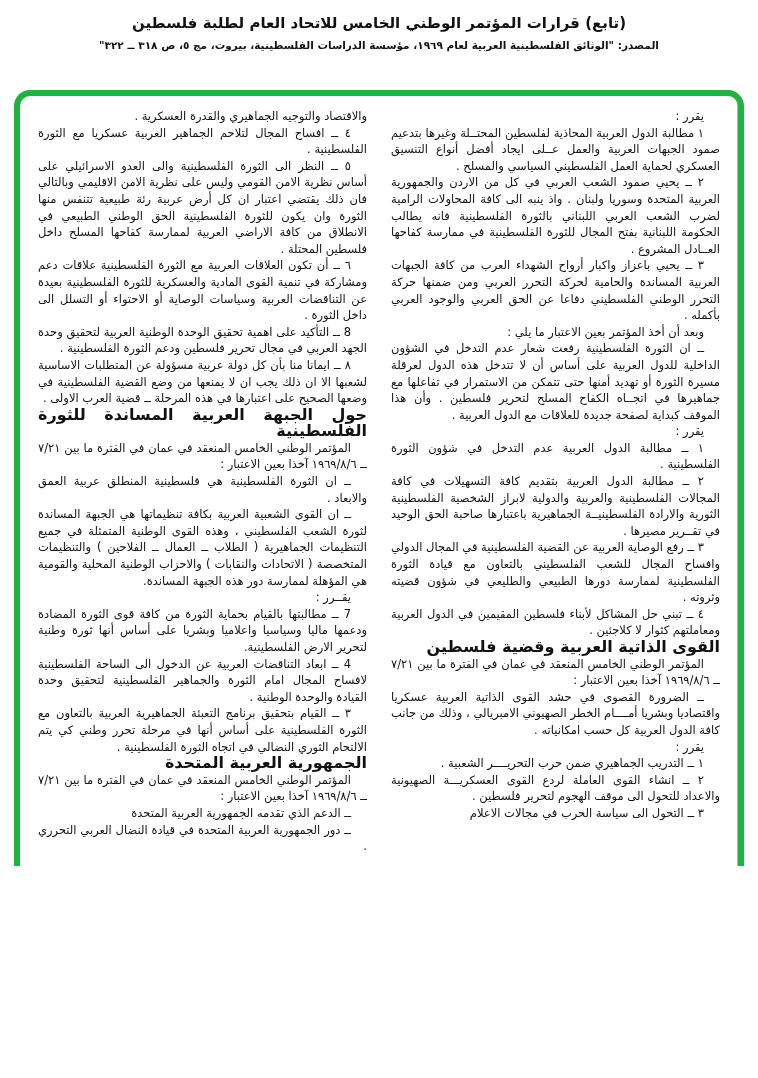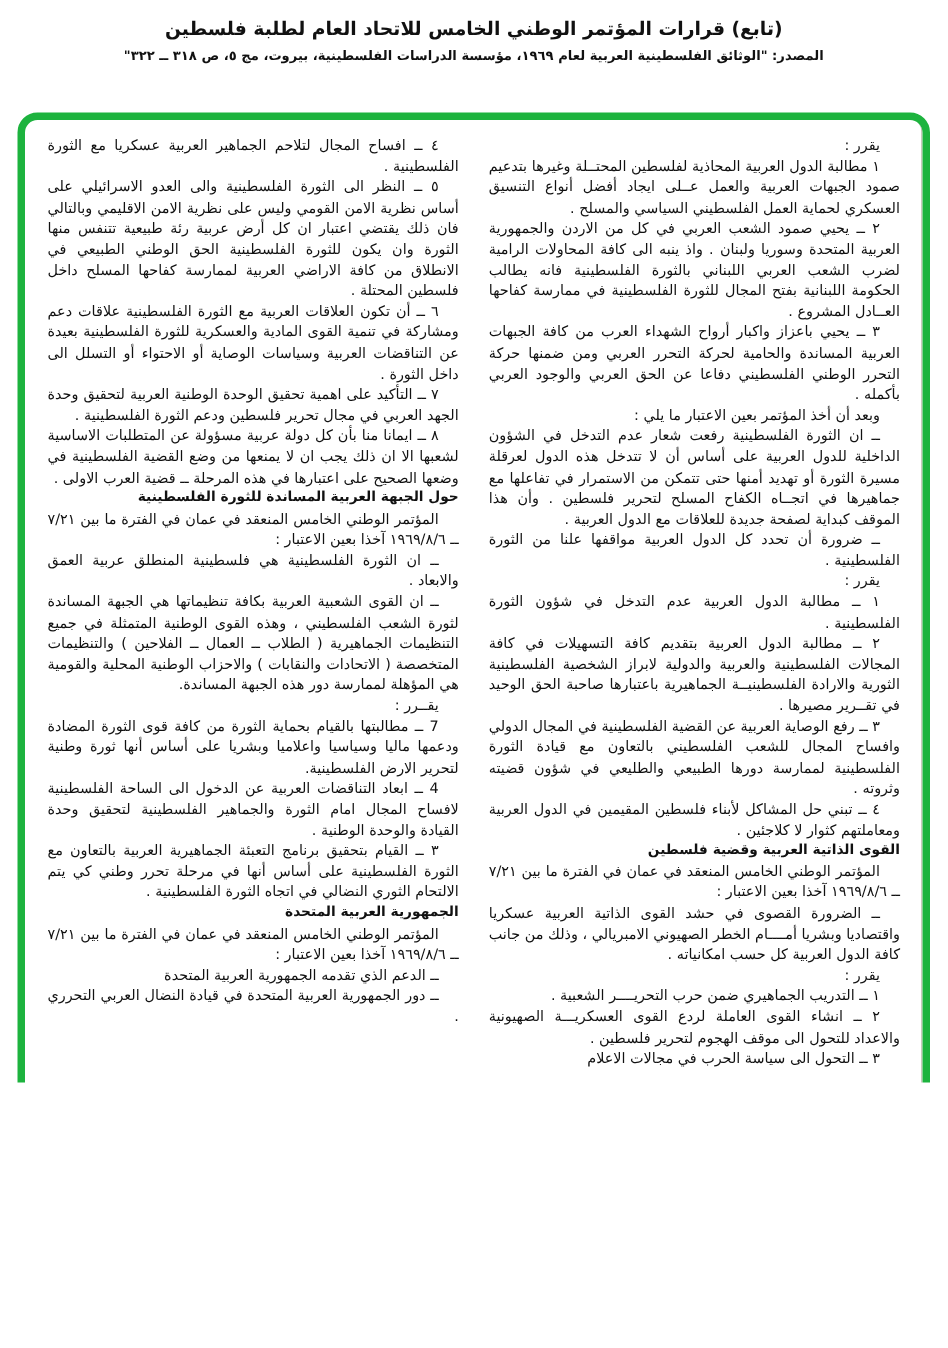--- a/index.html
+++ b/index.html
@@ -34,21 +34,21 @@
     overflow: hidden;
   }
   .col {
     flex: 1 1 0;
     font-size: 11.5px;
     line-height: 16.6px;
     text-align: justify;
   }
   .para  { margin: 0; text-indent: 16px; }
   .cont  { margin: 0; text-indent: 0; }
-  .heading { margin: 0; font-weight: bold; font-size: 11px; text-indent: 0; }
+  .heading { margin: 0; font-weight: bold; font-size: 16px; text-indent: 0; }
 
   .page-num {
     position: absolute;
     top: 1026px; left: 0; width: 100%;
     text-align: center;
     font-weight: bold;
     font-size: 13px;
   }
 </style>
 </head>
@@ -63,39 +63,39 @@
 
   <div class="green-box" style="border-color: rgb(29, 179, 62);">
     <div class="cols">
       <div class="col" id="col-right">
           <p class="para">يقرر :</p>
           <p class="para">١ مطالبة الدول العربية المحاذية لفلسطين المحتــلة وغيرها بتدعيم صمود الجبهات العربية والعمل عــلى ايجاد أفضل أنواع التنسيق العسكري لحماية العمل الفلسطيني السياسي والمسلح .</p>
           <p class="para">٢ ــ يحيي صمود الشعب العربي في كل من الاردن والجمهورية العربية المتحدة وسوريا ولبنان . واذ ينبه الى كافة المحاولات الرامية لضرب الشعب العربي اللبناني بالثورة الفلسطينية فانه يطالب الحكومة اللبنانية بفتح المجال للثورة الفلسطينية في ممارسة كفاحها العــادل المشروع .</p>
           <p class="para">٣ ــ يحيي باعزاز واكبار أرواح الشهداء العرب من كافة الجبهات العربية المساندة والحامية لحركة التحرر العربي ومن ضمنها حركة التحرر الوطني الفلسطيني دفاعا عن الحق العربي والوجود العربي بأكمله .</p>
           <p class="para">وبعد أن أخذ المؤتمر بعين الاعتبار ما يلي :</p>
           <p class="para">ــ ان الثورة الفلسطينية رفعت شعار عدم التدخل في الشؤون الداخلية للدول العربية على أساس أن لا تتدخل هذه الدول لعرقلة مسيرة الثورة أو تهديد أمنها حتى تتمكن من الاستمرار في تفاعلها مع جماهيرها في اتجــاه الكفاح المسلح لتحرير فلسطين . وأن هذا الموقف كبداية لصفحة جديدة للعلاقات مع الدول العربية .</p>
-          <p class="para">ــ ضرورة أن تحدد كل الدول العربية مواقفها علنا من الثورة الفلسطينية .</p>
           <p class="para">يقرر :</p>
           <p class="para">١ ــ مطالبة الدول العربية عدم التدخل في شؤون الثورة الفلسطينية .</p>
           <p class="para">٢ ــ مطالبة الدول العربية بتقديم كافة التسهيلات في كافة المجالات الفلسطينية والعربية والدولية لابراز الشخصية الفلسطينية الثورية والارادة الفلسطينيــة الجماهيرية باعتبارها صاحبة الحق الوحيد في تقــرير مصيرها .</p>
           <p class="para">٣ ــ رفع الوصاية العربية عن القضية الفلسطينية في المجال الدولي وافساح المجال للشعب الفلسطيني بالتعاون مع قيادة الثورة الفلسطينية لممارسة دورها الطبيعي والطليعي في شؤون قضيته وثروته .</p>
           <p class="para">٤ ــ تبني حل المشاكل لأبناء فلسطين المقيمين في الدول العربية ومعاملتهم كثوار لا كلاجئين .</p>
           <p class="heading">القوى الذاتية العربية وقضية فلسطين</p>
           <p class="para">المؤتمر الوطني الخامس المنعقد في عمان في الفترة ما بين ٧/٢١ ــ ١٩٦٩/٨/٦ آخذا بعين الاعتبار :</p>
           <p class="para">ــ الضرورة القصوى في حشد القوى الذاتية العربية عسكريا واقتصاديا وبشريا أمــــام الخطر الصهيوني الامبريالي ، وذلك من جانب كافة الدول العربية كل حسب امكانياته .</p>
           <p class="para">يقرر :</p>
           <p class="para">١ ــ التدريب الجماهيري ضمن حرب التحريــــر الشعبية .</p>
           <p class="para">٢ ــ انشاء القوى العاملة لردع القوى العسكريـــة الصهيونية والاعداد للتحول الى موقف الهجوم لتحرير فلسطين .</p>
           <p class="para">٣ ــ التحول الى سياسة الحرب في مجالات الاعلام</p>
         </div>
       <div class="col" id="col-left">
+          <p class="cont">والاقتصاد والتوجيه الجماهيري والقدرة العسكرية .</p>
           <p class="para">٤ ــ افساح المجال لتلاحم الجماهير العربية عسكريا مع الثورة الفلسطينية .</p>
           <p class="para">٥ ــ النظر الى الثورة الفلسطينية والى العدو الاسرائيلي على أساس نظرية الامن القومي وليس على نظرية الامن الاقليمي وبالتالي فان ذلك يقتضي اعتبار ان كل أرض عربية رئة طبيعية تتنفس منها الثورة وان يكون للثورة الفلسطينية الحق الوطني الطبيعي في الانطلاق من كافة الاراضي العربية لممارسة كفاحها المسلح داخل فلسطين المحتلة .</p>
           <p class="para">٦ ــ أن تكون العلاقات العربية مع الثورة الفلسطينية علاقات دعم ومشاركة في تنمية القوى المادية والعسكرية للثورة الفلسطينية بعيدة عن التناقضات العربية وسياسات الوصاية أو الاحتواء أو التسلل الى داخل الثورة .</p>
-          <p class="para">٧ ــ التأكيد على اهمية تحقيق الوحدة الوطنية العربية لتحقيق وحدة الجهد العربي في مجال تحرير فلسطين ودعم الثورة الفلسطينية .</p>
+          <p class="para">8 ــ التأكيد على اهمية تحقيق الوحدة الوطنية العربية لتحقيق وحدة الجهد العربي في مجال تحرير فلسطين ودعم الثورة الفلسطينية .</p>
           <p class="para">٨ ــ ايمانا منا بأن كل دولة عربية مسؤولة عن المتطلبات الاساسية لشعبها الا ان ذلك يجب ان لا يمنعها من وضع القضية الفلسطينية في وضعها الصحيح على اعتبارها في هذه المرحلة ــ قضية العرب الاولى .</p>
           <p class="heading">حول الجبهة العربية المساندة للثورة الفلسطينية</p>
           <p class="para">المؤتمر الوطني الخامس المنعقد في عمان في الفترة ما بين ٧/٢١ ــ ١٩٦٩/٨/٦ آخذا بعين الاعتبار :</p>
           <p class="para">ــ ان الثورة الفلسطينية هي فلسطينية المنطلق عربية العمق والابعاد .</p>
           <p class="para">ــ ان القوى الشعبية العربية بكافة تنظيماتها هي الجبهة المساندة لثورة الشعب الفلسطيني ، وهذه القوى الوطنية المتمثلة في جميع التنظيمات الجماهيرية ( الطلاب ــ العمال ــ الفلاحين ) والتنظيمات المتخصصة ( الاتحادات والنقابات ) والاحزاب الوطنية المحلية والقومية هي المؤهلة لممارسة دور هذه الجبهة المساندة.</p>
           <p class="para">يقــرر :</p>
           <p class="para">7 ــ مطالبتها بالقيام بحماية الثورة من كافة قوى الثورة المضادة ودعمها ماليا وسياسيا واعلاميا وبشريا على أساس أنها ثورة وطنية لتحرير الارض الفلسطينية.</p>
           <p class="para">4 ــ ابعاد التناقضات العربية عن الدخول الى الساحة الفلسطينية لافساح المجال امام الثورة والجماهير الفلسطينية لتحقيق وحدة القيادة والوحدة الوطنية .</p>
           <p class="para">٣ ــ القيام بتحقيق برنامج التعبئة الجماهيرية العربية بالتعاون مع الثورة الفلسطينية على أساس أنها في مرحلة تحرر وطني كي يتم الالتحام الثوري النضالي في اتجاه الثورة الفلسطينية .</p>
           <p class="heading">الجمهورية العربية المتحدة</p>

